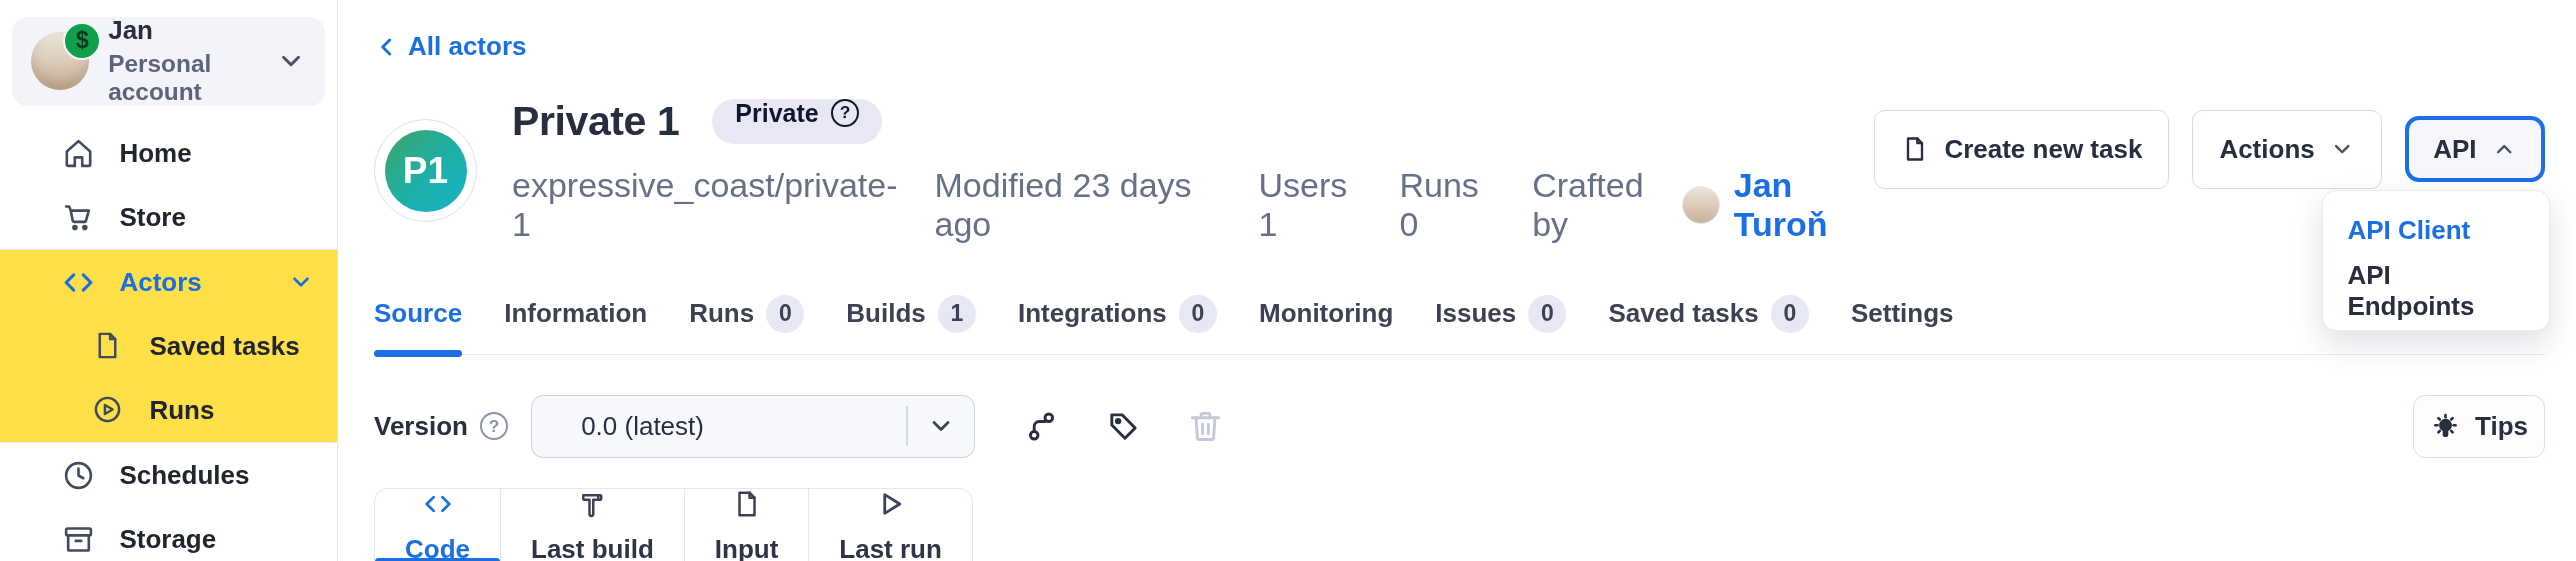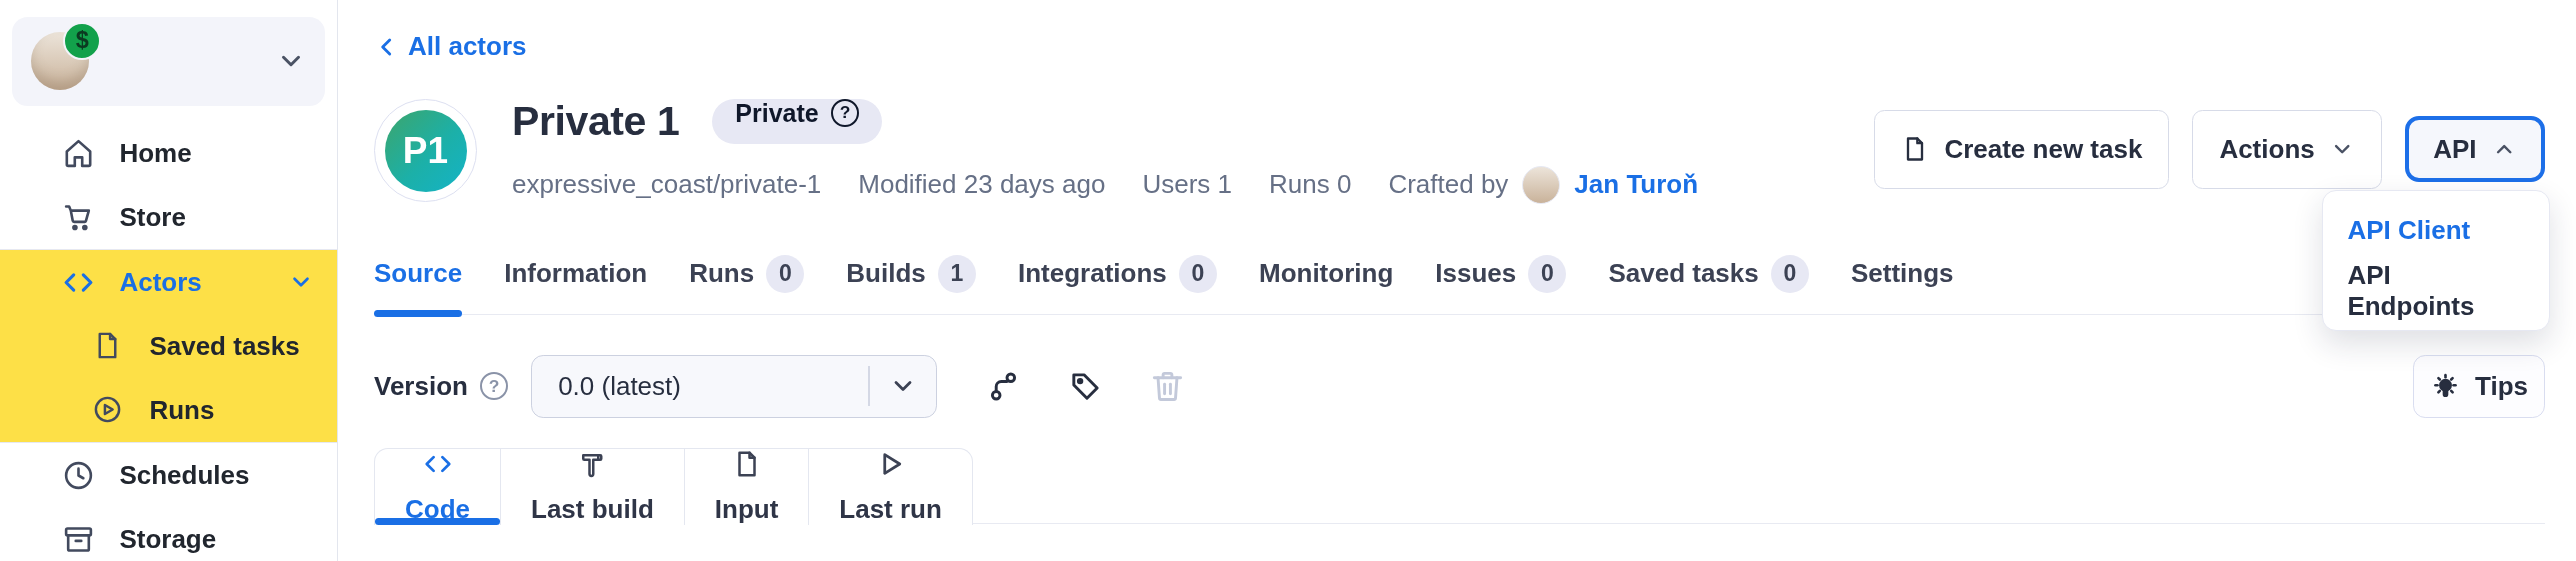--- a/index.html
+++ b/index.html
@@ -92,21 +92,21 @@
     font-size: 25px; font-weight: 600; color: #0f172a;
   }
   .help-icon {
     width: 28px; height: 28px; border-radius: 50%;
     border: 2.6px solid currentColor;
     font-size: 17.4px; font-weight: 700;
     display: inline-flex; align-items: center; justify-content: center;
   }
   .meta-row {
     display: flex; align-items: center; gap: 37px;
-    margin-top: 21px; color: #667086; font-size: 26px;
+    margin-top: 21px; color: #667086; font-size: 34px;
   }
   .crafted { display: flex; align-items: center; gap: 14px; }
   .crafted-avatar {
     width: 38px; height: 38px; border-radius: 50%; flex: none;
     background: linear-gradient(180deg, #ece4da 0%, #d9c9b7 55%, #c9b29a 100%);
     border: 1.7px solid #e6e8f2;
   }
   .crafted-link { color: #1a6fe5; font-weight: 600; cursor: pointer; }
 
   .header-actions { display: flex; align-items: center; gap: 23px; margin-top: 12.2px; }
@@ -157,23 +157,23 @@
   }
 
   
   .version-row { display: flex; align-items: center; margin-top: 40px; }
   .version-label {
     font-size: 26px; font-weight: 700; color: #272e3f;
     display: inline-flex; align-items: center; gap: 12.2px;
   }
   .version-label .help-icon { color: #8a93a8; }
   .version-select {
-    margin-left: 23px; width: 406px; height: 63px;
+    margin-left: 23px; width: 444px; height: 63px;
     border: 1.7px solid #ccd1e0; background: #f7f8fc; border-radius: 12.2px;
-    display: flex; align-items: center; cursor: pointer;
+    display: flex; align-items: center; cursor: pointer; padding-left: 23px;
   }
   .version-select .value { padding-left: 26px; font-size: 26px; color: #272e3f; flex: 1; }
   .select-divider { width: 1.7px; height: 40px; background: #d4d8e5; }
   .select-chevron { width: 66px; display: flex; align-items: center; justify-content: center; color: #3c4254; }
   .version-icons { display: flex; align-items: center; gap: 47px; margin-left: 49px; }
   .vicon { width: 35px; height: 35px; color: #272e3f; cursor: pointer; }
   .vicon.disabled { color: #c3c9da; cursor: default; }
   .tips-btn {
     margin-left: auto; height: 63px;
     border: 1.7px solid #d9ddf0; border-radius: 12.2px; background: #fdfdff;
@@ -204,20 +204,24 @@
 </style>
 </head>
 <body>
 
 <aside class="sidebar">
 
   <div class="user-box">
     <div class="user-avatar-wrap">
       <div class="user-avatar"></div>
       <div class="money-badge">$</div>
+    </div>
+    <div class="user-texts">
+      <div class="user-name">Jan</div>
+      <div class="user-type">Personal account</div>
     </div>
     <span class="user-chevron">
       <svg width="30" height="30" viewBox="0 0 24 24" fill="none" stroke="currentColor" stroke-width="2.4" stroke-linecap="round" stroke-linejoin="round">
           <polyline points="6 9 12 15 18 9"></polyline>
         </svg>
     </span>
   </div>
 
   <nav class="nav">
 

